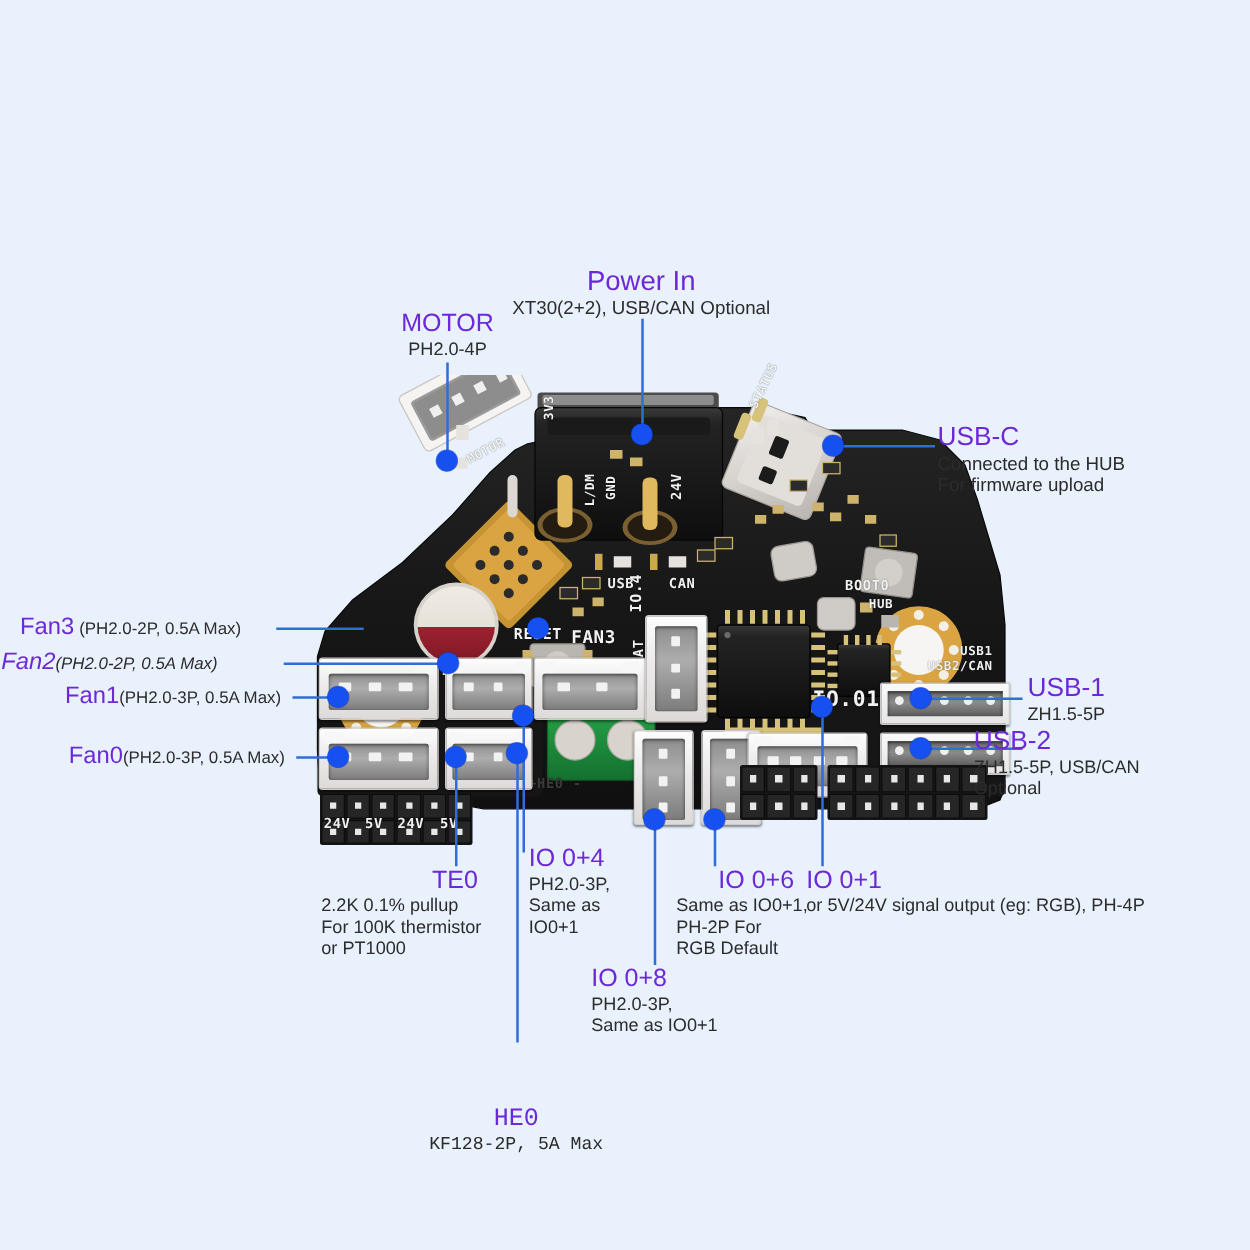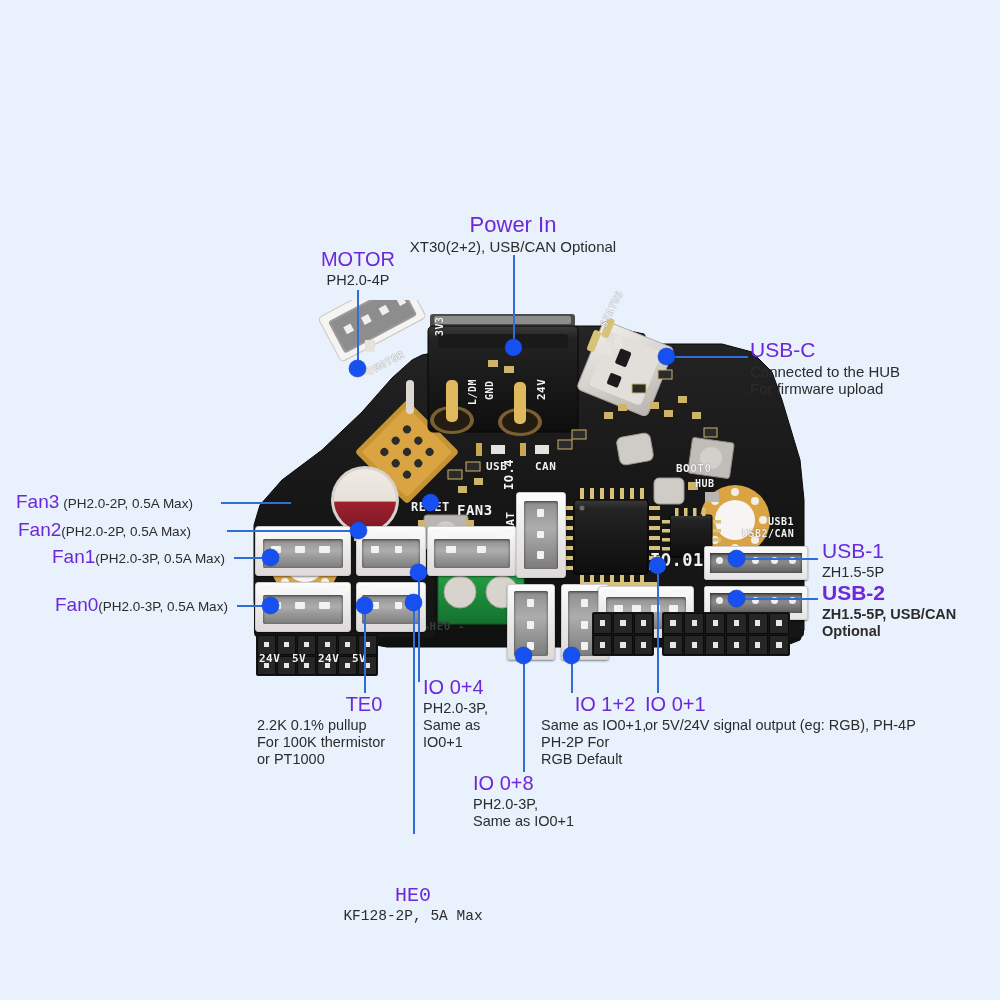--- a/index.html
+++ b/index.html
@@ -579,59 +579,59 @@
   <div class="anno lft" style="left:750px;top:338px;">
     <div class="t" style="font-size:21px;">USB-C</div>
     <div class="s" style="font-size:15px;">Connected to the HUB</div>
     <div class="s" style="font-size:15px;">For firmware upload</div>
   </div>
 
   <div class="anno inline" style="left:16px;top:491px;">
     <span class="t">Fan3</span><span class="s" style="margin-left:4px;">(PH2.0-2P, 0.5A Max)</span>
   </div>
 
-  <div class="anno inline" style="left:18px;top:519px;">
+  <div class="anno inline" style="left:1px;top:519px;font-style:italic;">
     <span class="t">Fan2</span><span class="s">(PH2.0-2P, 0.5A Max)</span>
   </div>
 
   <div class="anno inline" style="left:52px;top:546px;">
     <span class="t">Fan1</span><span class="s">(PH2.0-3P, 0.5A Max)</span>
   </div>
 
   <div class="anno inline" style="left:55px;top:594px;">
     <span class="t">Fan0</span><span class="s">(PH2.0-3P, 0.5A Max)</span>
   </div>
 
   <div class="anno lft" style="left:822px;top:539px;">
     <div class="t" style="font-size:21px;">USB-1</div>
     <div class="s">ZH1.5-5P</div>
   </div>
 
-  <div class="anno lft" style="left:822px;top:581px;font-weight:bold;">
+  <div class="anno lft" style="left:779px;top:581px;">
     <div class="t" style="font-size:21px;">USB-2</div>
     <div class="s">ZH1.5-5P, USB/CAN</div>
     <div class="s" style="margin-top:0;">Optional</div>
   </div>
 
   <div class="anno ctr" style="left:243px;top:693px;width:242px;">
     <div class="t">TE0</div>
     <div class="s lft" style="padding-left:14px;">2.2K 0.1% pullup</div>
     <div class="s lft" style="padding-left:14px;">For 100K thermistor</div>
     <div class="s lft" style="padding-left:14px;">or PT1000</div>
   </div>
 
   <div class="anno lft" style="left:423px;top:676px;">
     <div class="t">IO 0+4</div>
     <div class="s">PH2.0-3P,</div>
     <div class="s">Same as</div>
     <div class="s">IO0+1</div>
   </div>
 
   <div class="anno lft" style="left:541px;top:693px;">
-    <div class="t ctr" style="width:128px;">IO 1+2</div>
+    <div class="t ctr" style="width:128px;">IO 0+6</div>
     <div class="s">Same as IO0+1,</div>
     <div class="s">PH-2P For</div>
     <div class="s">RGB Default</div>
   </div>
 
   <div class="anno lft" style="left:645px;top:693px;">
     <div class="t">IO 0+1</div>
     <div class="s">or 5V/24V signal output (eg: RGB), PH-4P</div>
   </div>
 

